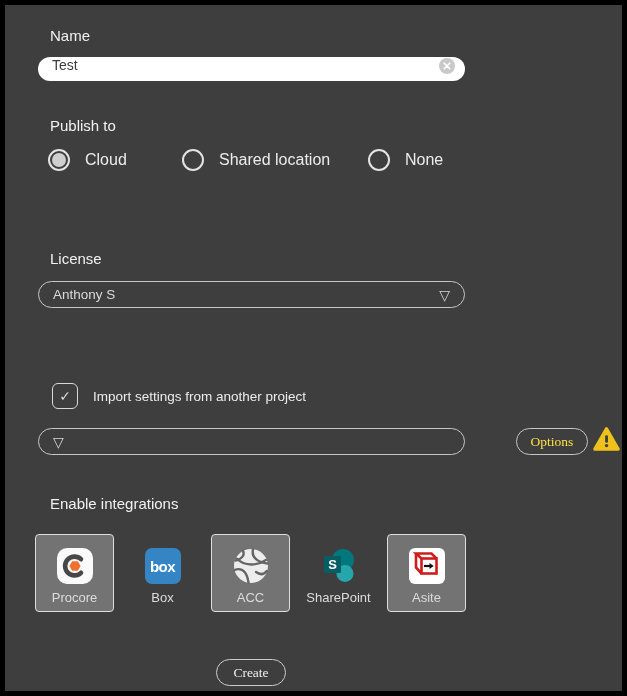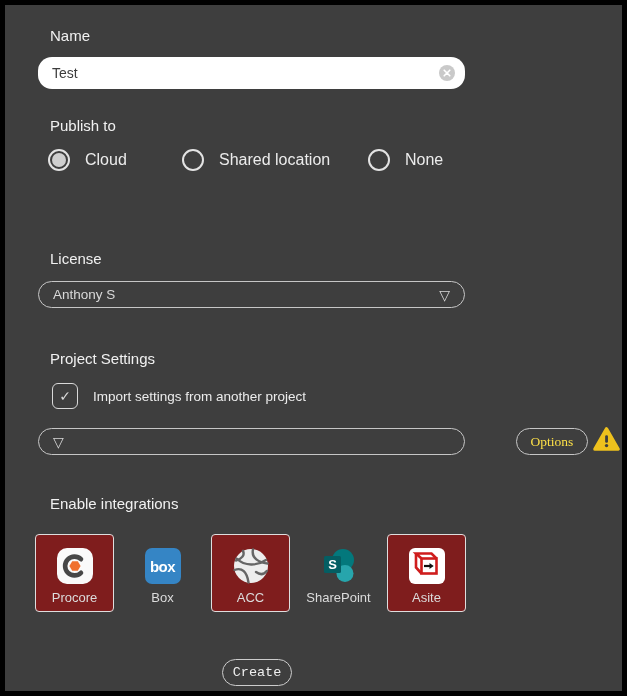--- a/index.html
+++ b/index.html
@@ -9,22 +9,22 @@
     font-family:"Liberation Sans",sans-serif;overflow:hidden;
   }
   .section-label{position:absolute;left:45px;font-size:15px;color:#f1f1f1;}
   .pos-name{top:22px}
   .pos-publish{top:112px}
   .pos-license{top:245px}
   .pos-project{top:345px}
   .pos-integrations{top:490px}
 
   .text-input{
-    position:absolute;left:33px;top:52px;width:427px;height:32px;
-    background:#fff;border-radius:14px;display:flex;align-items:center;
+    position:absolute;left:33px;top:52px;width:427px;height:24px;
+    background:#fff;border-radius:14px;display:flex;
     padding:0 9px 0 14px;box-sizing:border-box;
   }
   .input-value{flex:1;font-size:14px;color:#3c3c3c;}
   .clear-btn{width:18px;height:18px;display:flex;cursor:pointer;}
 
   .radio-item{position:absolute;top:144px;display:flex;align-items:center;gap:15px;cursor:pointer;}
   .r1{left:43px}.r2{left:177px}.r3{left:363px}
   .radio{width:22px;height:22px;border:2px solid #e3e3e3;border-radius:50%;box-sizing:border-box;position:relative;flex:none;}
   .radio.selected::after{content:"";position:absolute;left:2px;top:2px;width:14px;height:14px;border-radius:50%;background:#cfcfcf;}
   .radio-label{font-size:16px;color:#ececec;}
@@ -52,34 +52,34 @@
     font-size:13.5px;display:flex;align-items:center;justify-content:center;cursor:pointer;
     font-family:Liberation Serif, serif;
   }
   .warning{position:absolute;left:588px;top:421px;width:27px;height:27px;}
 
   .tile{
     position:absolute;top:529px;width:79px;height:78px;box-sizing:border-box;border-radius:4px;
     display:flex;flex-direction:column;align-items:center;padding-top:12px;
     border:1px solid transparent;cursor:pointer;
   }
-  .tile.selected{background:#7f1d1d;border-color:#dedede;}
+  .tile.selected{background:#737373;border-color:#dedede;}
   .t0{left:30px}.t1{left:118px}.t2{left:206px}.t3{left:294px}.t4{left:382px}
   .tile-icon{width:38px;height:38px;display:flex;align-items:center;justify-content:center;}
   .tile-label{margin-top:5px;font-size:13px;color:#dcdcdc;}
   .box-square{
     width:36px;height:36px;background:#3585c5;border-radius:7px;
     display:flex;align-items:center;justify-content:center;
     color:#fff;font-weight:bold;font-size:15px;letter-spacing:-0.5px;
   }
   .create-btn{
-    position:absolute;left:217px;top:654px;width:70px;height:27px;box-sizing:border-box;
+    position:absolute;left:211px;top:654px;width:70px;height:27px;box-sizing:border-box;
     border:1px solid #cccccc;border-radius:14px;background:transparent;color:#f0f0f0;
     font-size:13.5px;display:flex;align-items:center;justify-content:center;cursor:pointer;
-    font-family:Liberation Mono, monospace;
+    font-family:Liberation Serif, serif;
   }
 </style>
 </head>
 <body>
 
 <div class="dialog">
 
   <div class="section-label pos-name">Name</div>
   <div class="text-input">
     <span class="input-value">Test</span>
@@ -104,21 +104,20 @@
     <span class="radio"></span>
     <span class="radio-label">None</span>
   </div>
 
   <div class="section-label pos-license">License</div>
   <div class="select-pill pos-license-select">
     <span class="select-value">Anthony S</span>
     <span class="select-caret">▽</span>
   </div>
 
-  <div class="section-label pos-project">Project Settings</div>
   <div class="checkbox">
     <span>✓</span>
   </div>
   <div class="checkbox-label">Import settings from another project</div>
 
   <div class="select-pill pos-project-select">
     <span class="select-caret">▽</span>
   </div>
   <div class="options-btn">Options</div>
   <span class="warning">

